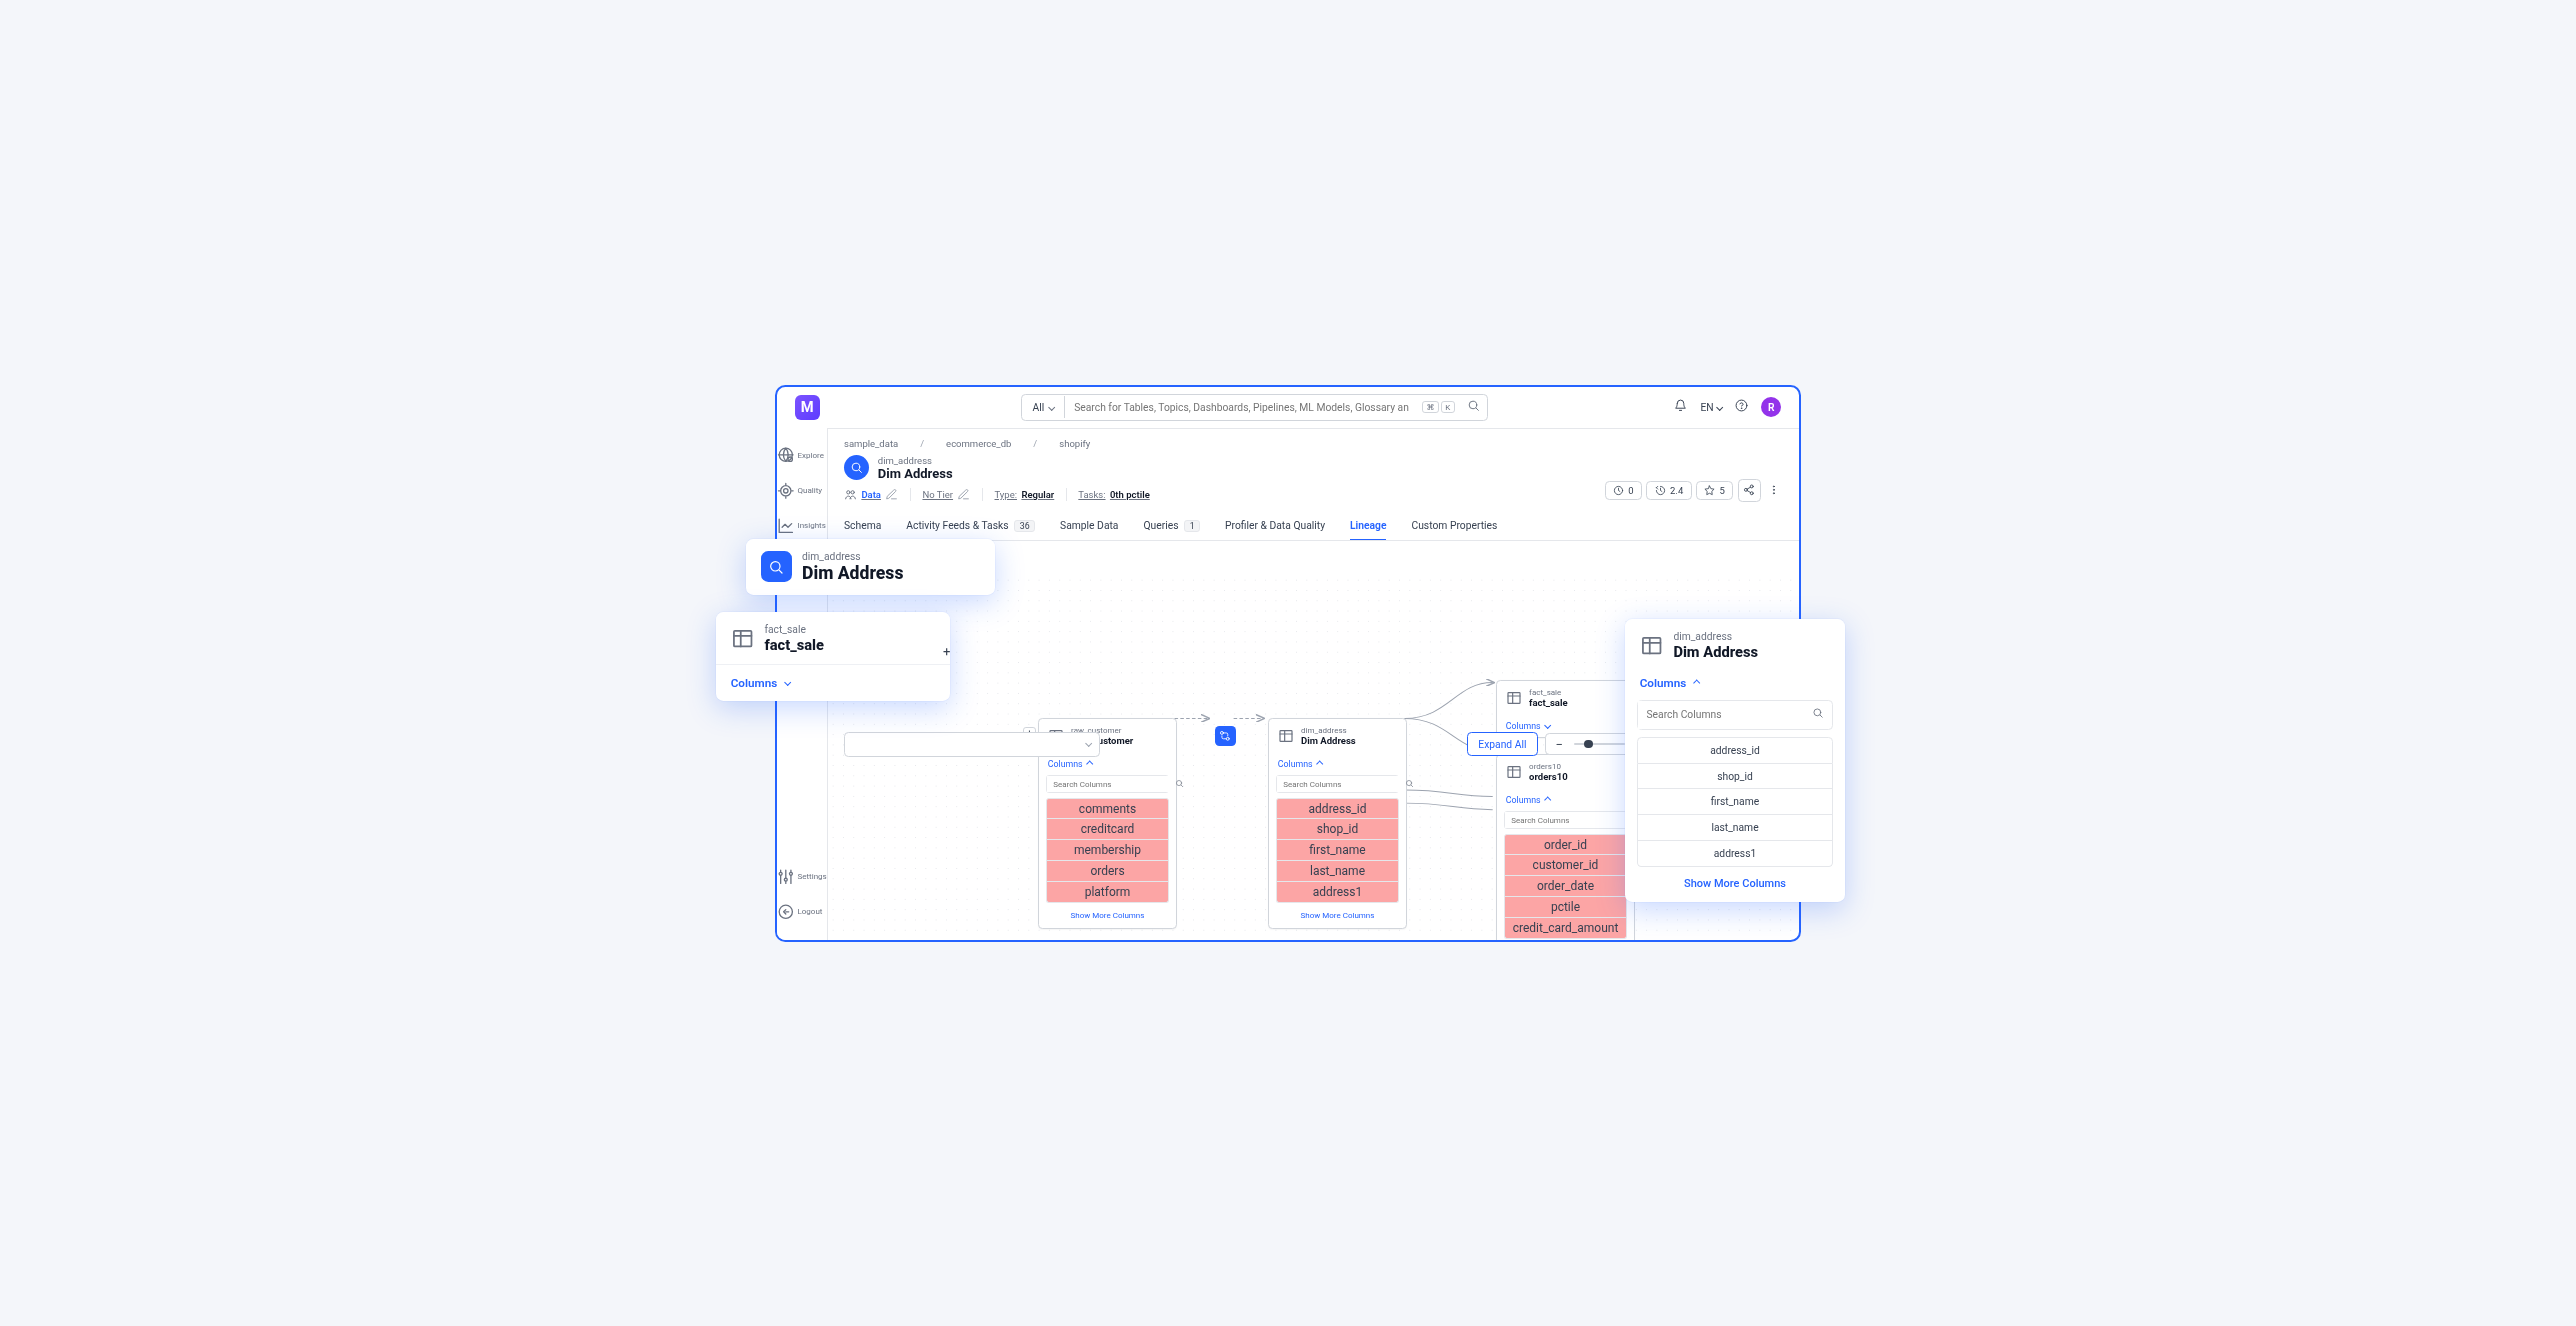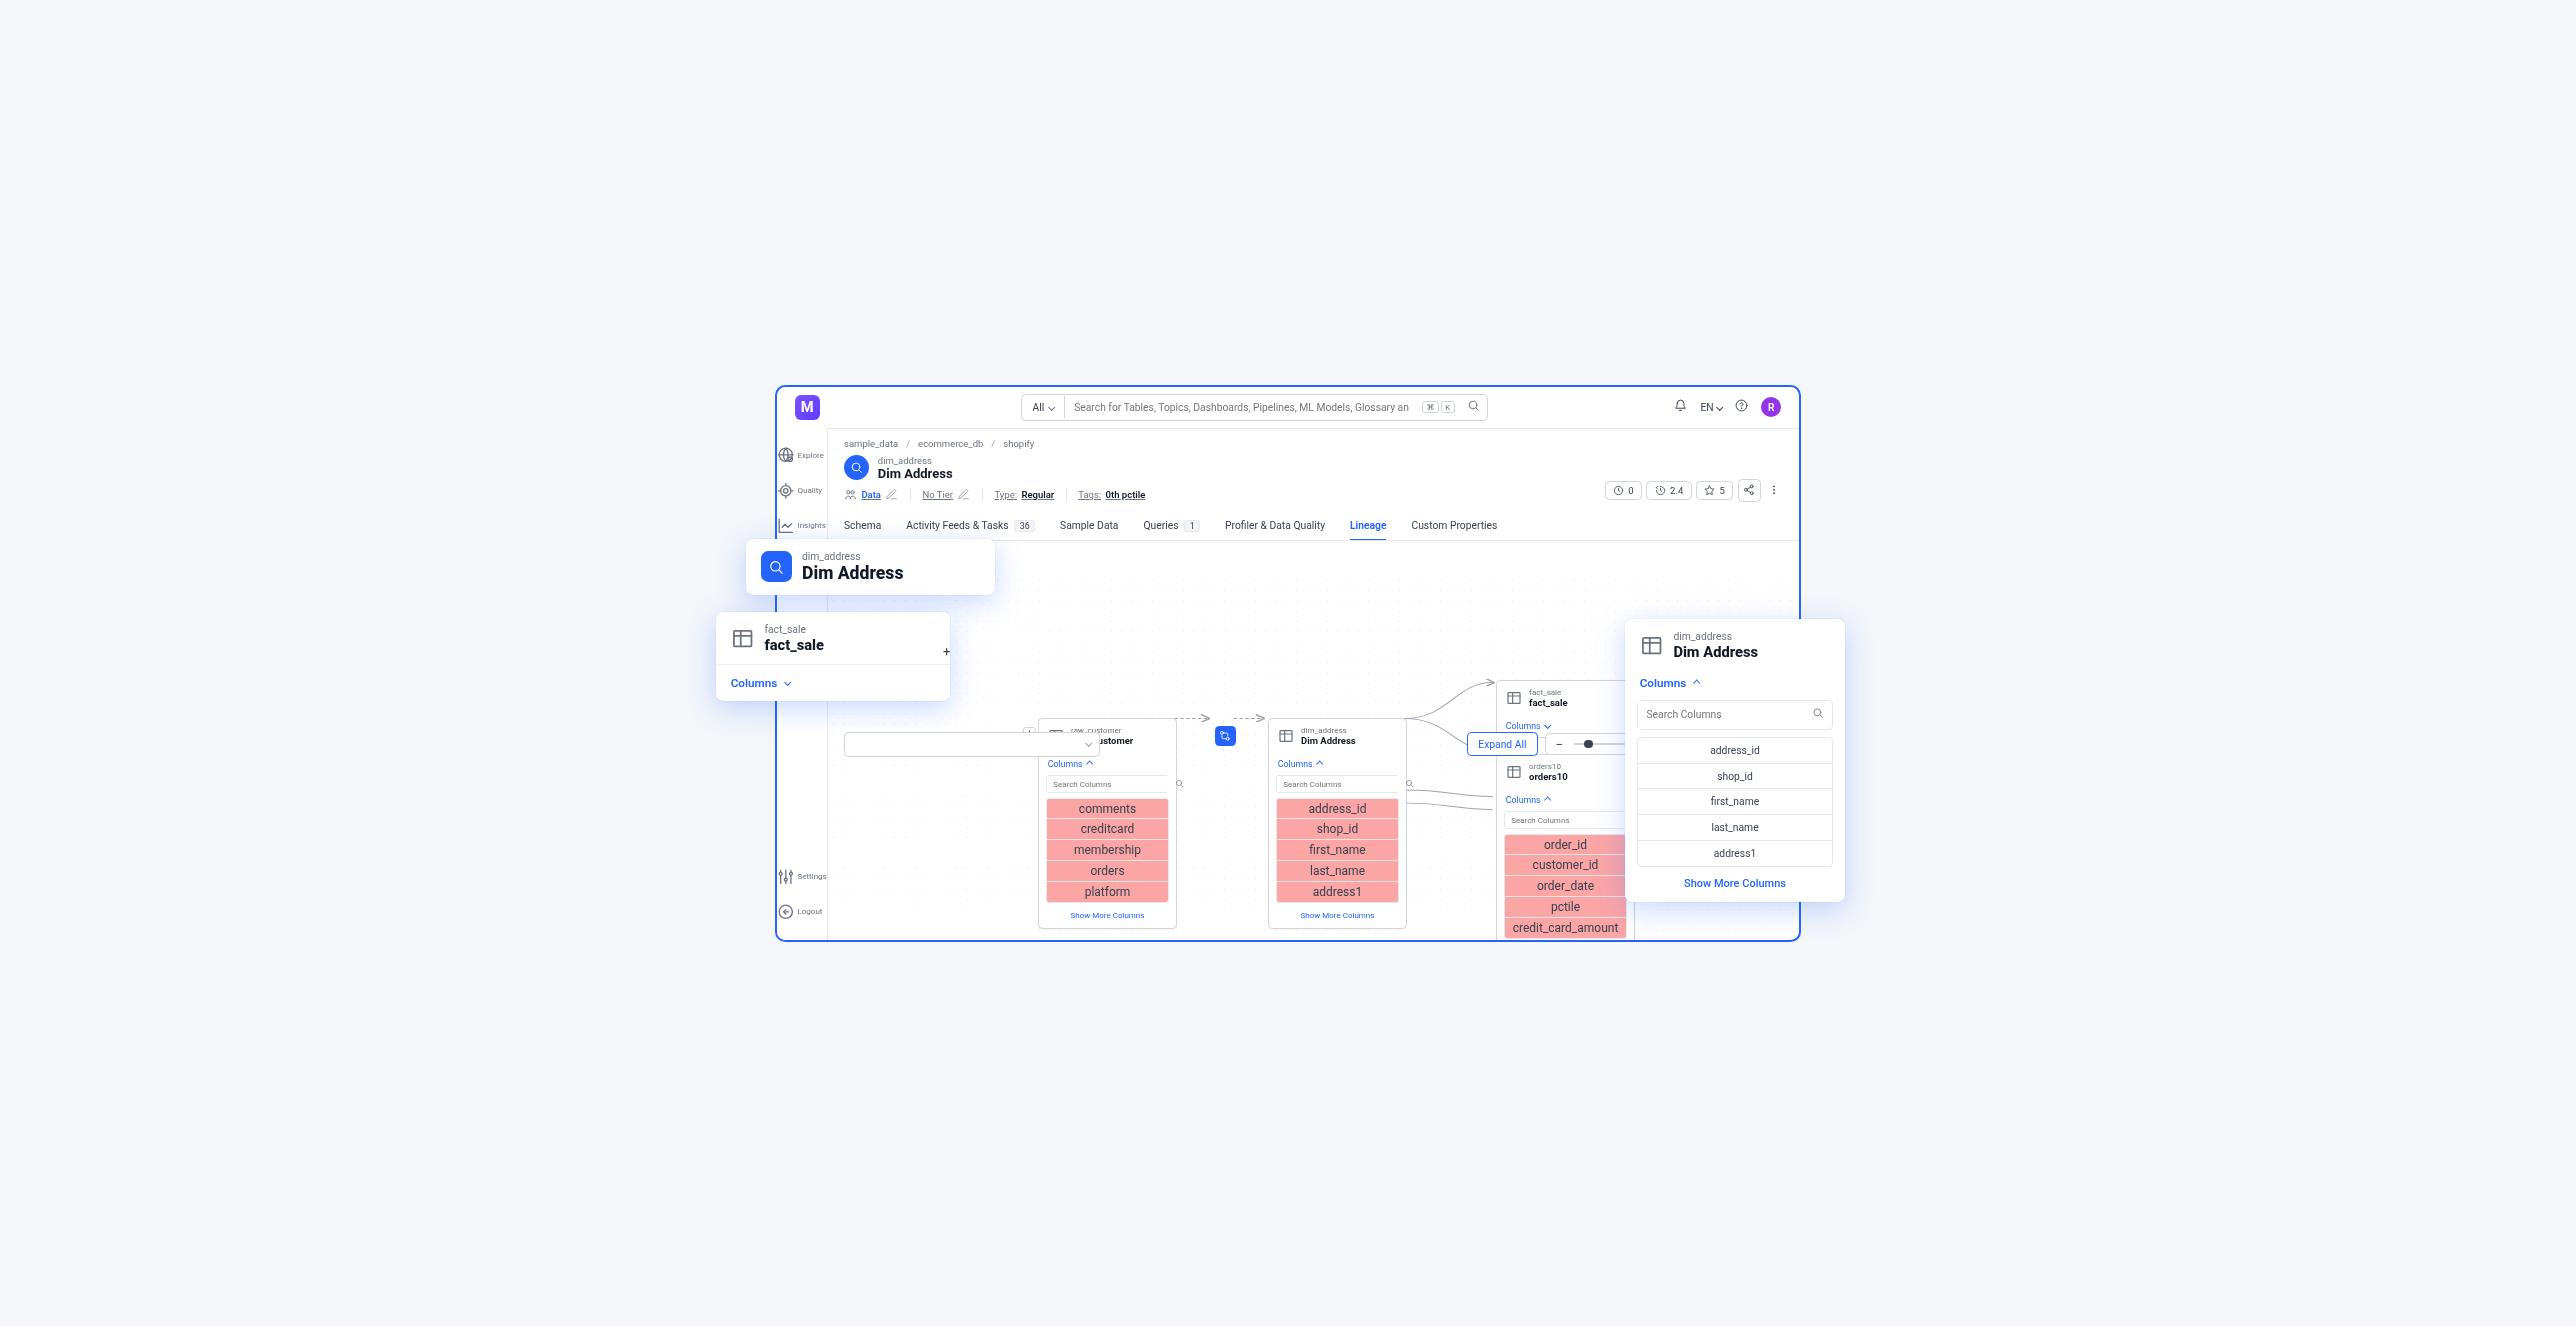--- a/index.html
+++ b/index.html
@@ -22,21 +22,21 @@
   .ic { width:13px;height:13px;display:inline-block; }
 
   
   .rail { position:absolute; top:41px; left:0; bottom:0; width:51px; border-right:0.7px solid #e5e7eb; display:flex;flex-direction:column;align-items:center; padding:11.7px 0; gap:2.9px; background:#fff; }
   .rail .ritem { display:flex;flex-direction:row;align-items:center;gap:2.9px; padding:7.3px 0; color:#6b7280; font-size:8px; cursor:pointer; width:100%; }
   .rail .ritem svg { width:17.6px;height:17.6px; }
   .rail .spacer { flex:1; }
 
   
   .page { position:absolute; left:51px; right:0; top:41px; bottom:0; overflow:hidden; }
-  .crumbs { padding:10.3px 16px 0; font-size:9.5px; color:#6b7280; display:flex;align-items:center;gap:8px; }
+  .crumbs { padding:10.3px 16px 0; font-size:9.5px; color:#6b7280; display:flex;align-items:center;gap:22px; }
   .crumbs span.sep { color:#9ca3af; }
   .title-row { display:flex; align-items:center; gap:8.8px; padding:5.9px 16px 0; }
   .title-icon { width:25px;height:25px;border-radius:50%;background:#2563ff;display:flex;align-items:center;justify-content:center;color:#fff; flex-shrink:0; }
   .title-icon svg { width:13px;height:13px; }
   .title-txt .sub { font-size:9.5px; color:#6b7280; }
   .title-txt .main { font-size:13px; font-weight:700; color:#111827; }
   .meta-row { display:flex;align-items:center;gap:11.7px; padding:7.3px 16px 10.3px; font-size:9.5px; color:#6b7280;text-decoration:underline; }
   .meta-row .lbl { display:flex;align-items:center;gap:4.4px; }
   .meta-row .lbl strong { color:#111827; font-weight:600; }
   .meta-row .data { color:#2563ff; font-weight:600; }
@@ -262,21 +262,21 @@
               <path d="M16.5 3.5a2.1 2.1 0 0 1 3 3L7 19l-4 1 1-4Z"></path>
             </svg>
         </span>
         <span class="vline"></span>
         <span class="lbl">
           <span>Type:</span> 
             <strong>Regular</strong>
         </span>
         <span class="vline"></span>
         <span class="lbl">
-          <span>Tags:</span> 
+          <span>Tasks:</span> 
             <strong>0th pctile</strong>
         </span>
       </div>
 
       <div class="head-actions">
         <div class="pill">
           <svg viewBox="0 0 24 24">
               <circle cx="12" cy="12" r="9"></circle>
               <path d="M12 7v5l3 2"></path>
             </svg>

